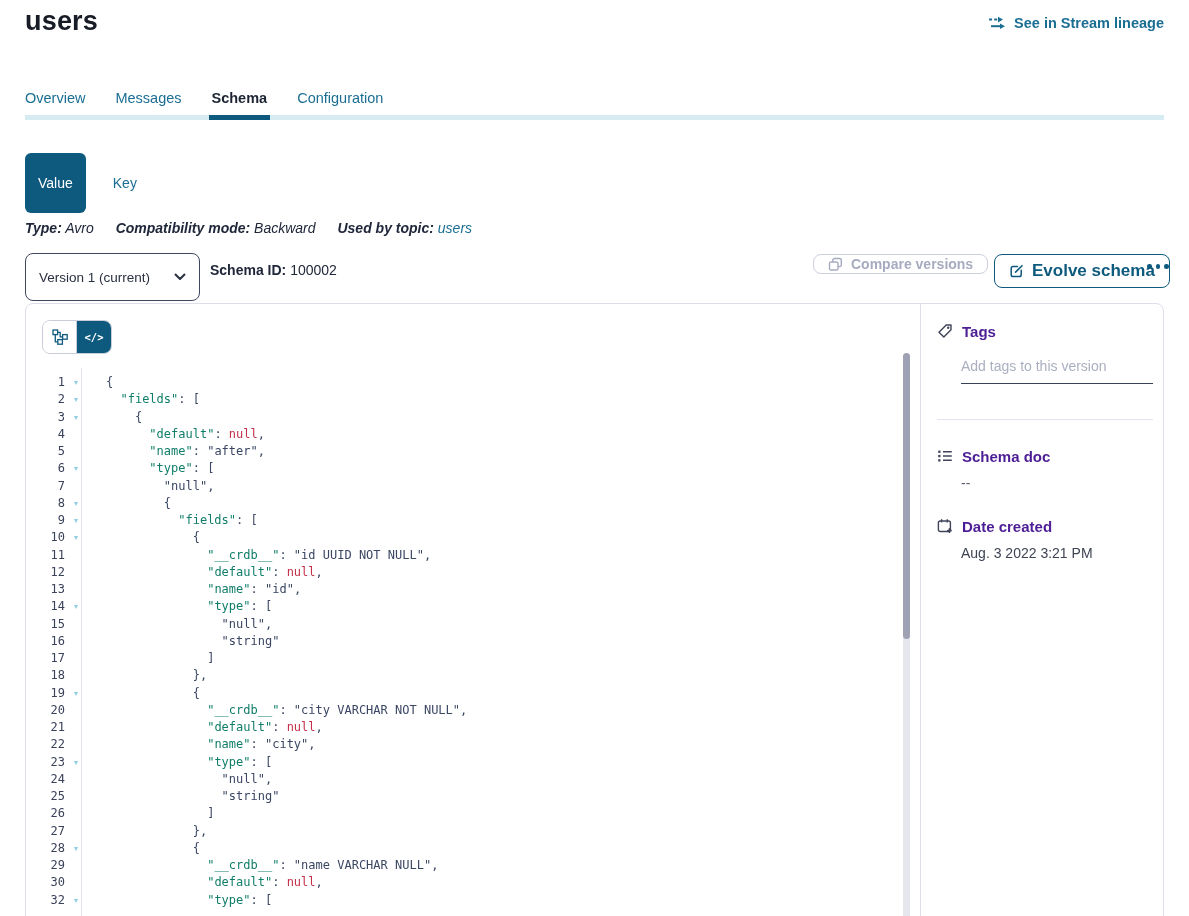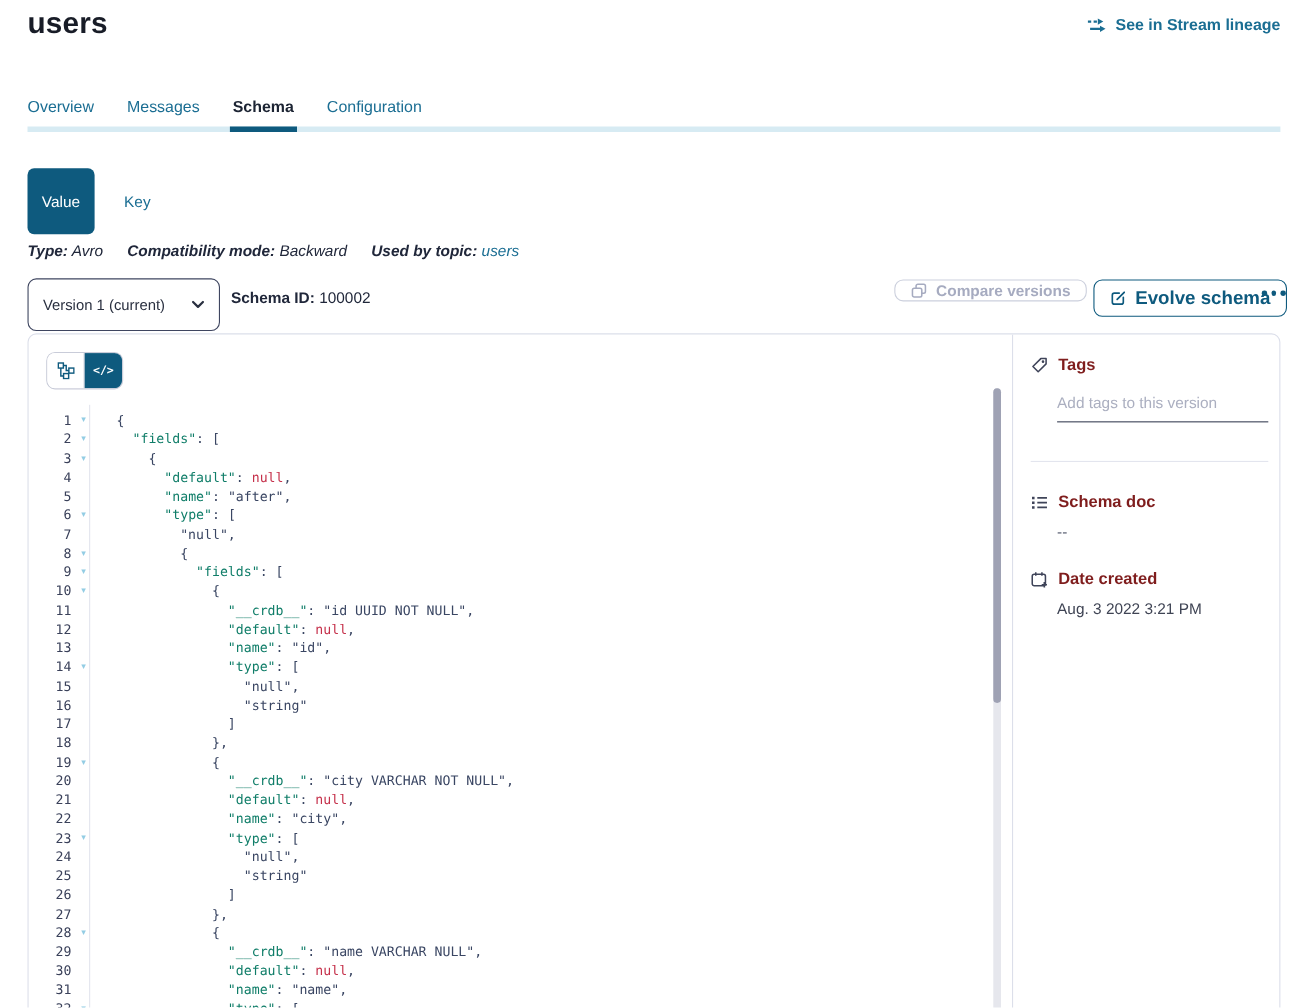--- a/index.html
+++ b/index.html
@@ -57,21 +57,21 @@
   .fold { position:absolute; left:44px; width:12px; font-size:7px; color:#93cde4; line-height:17.25px; text-align:center; cursor:pointer; }
   .code-text { position:absolute; left:80px; font-family:"DejaVu Sans Mono", monospace; font-size:12px; line-height:17.25px; white-space:pre; color:#3a4663; }
   .tk-k { color:#0f7d68; }
   .tk-n { color:#c5304a; }
   .tk-s, .tk-p { color:#3a4663; }
 
   .scroll-track { position:absolute; left:877px; top:49px; bottom:0; width:7px; background:#e6e7ed; border-radius:4px; }
   .scroll-thumb { position:absolute; left:877px; top:49px; height:286px; width:7px; background:#9fa2b4; border-radius:4px; cursor:pointer; }
 
   
-  .sb-head { position:absolute; left:911px; display:flex; align-items:flex-end; gap:9px; font-size:15px; font-weight:700; color:#7f1d1d; }
+  .sb-head { position:absolute; left:911px; display:flex; align-items:flex-start; gap:9px; font-size:15px; font-weight:700; color:#4c1d95; }
   .sb-head svg { flex:none; }
   .tags-input { position:absolute; left:935px; top:50px; width:192px; border:none; border-bottom:1.5px solid #3a4156;
     font-size:14px; padding:4px 0 9px; font-family:inherit; color:#2a3040; outline:none; background:transparent; }
   .tags-input::placeholder { color:#abafc0; }
   .sb-divider { position:absolute; left:911px; width:216px; top:115px; height:1px; background:#e3e5ee; }
   .sb-value { position:absolute; left:935px; font-size:14px; color:#5b6073; }
 </style>
 </head>
 <body>
 
@@ -303,25 +303,20 @@
           <span class="ln">29</span>
           <span class="fold"></span>
           <span class="code-text">              <span class="tk-k">"__crdb__"</span><span class="tk-p">: </span><span class="tk-s">"name VARCHAR NULL"</span><span class="tk-p">,</span></span>
         </div>
         <div class="code-line">
           <span class="ln">30</span>
           <span class="fold"></span>
           <span class="code-text">              <span class="tk-k">"default"</span><span class="tk-p">: </span><span class="tk-n">null</span><span class="tk-p">,</span></span>
         </div>
         <div class="code-line">
-          <span class="ln">31</span>
-          <span class="fold"></span>
-          <span class="code-text">              <span class="tk-k">"name"</span><span class="tk-p">: </span><span class="tk-s">"name"</span><span class="tk-p">,</span></span>
-        </div>
-        <div class="code-line">
           <span class="ln">32</span>
           <span class="fold">▼</span>
           <span class="code-text">              <span class="tk-k">"type"</span><span class="tk-p">: [</span></span>
         </div>
       </div>
   </div>
 
   <div class="scroll-track"></div>
   <div class="scroll-thumb"></div>
 

